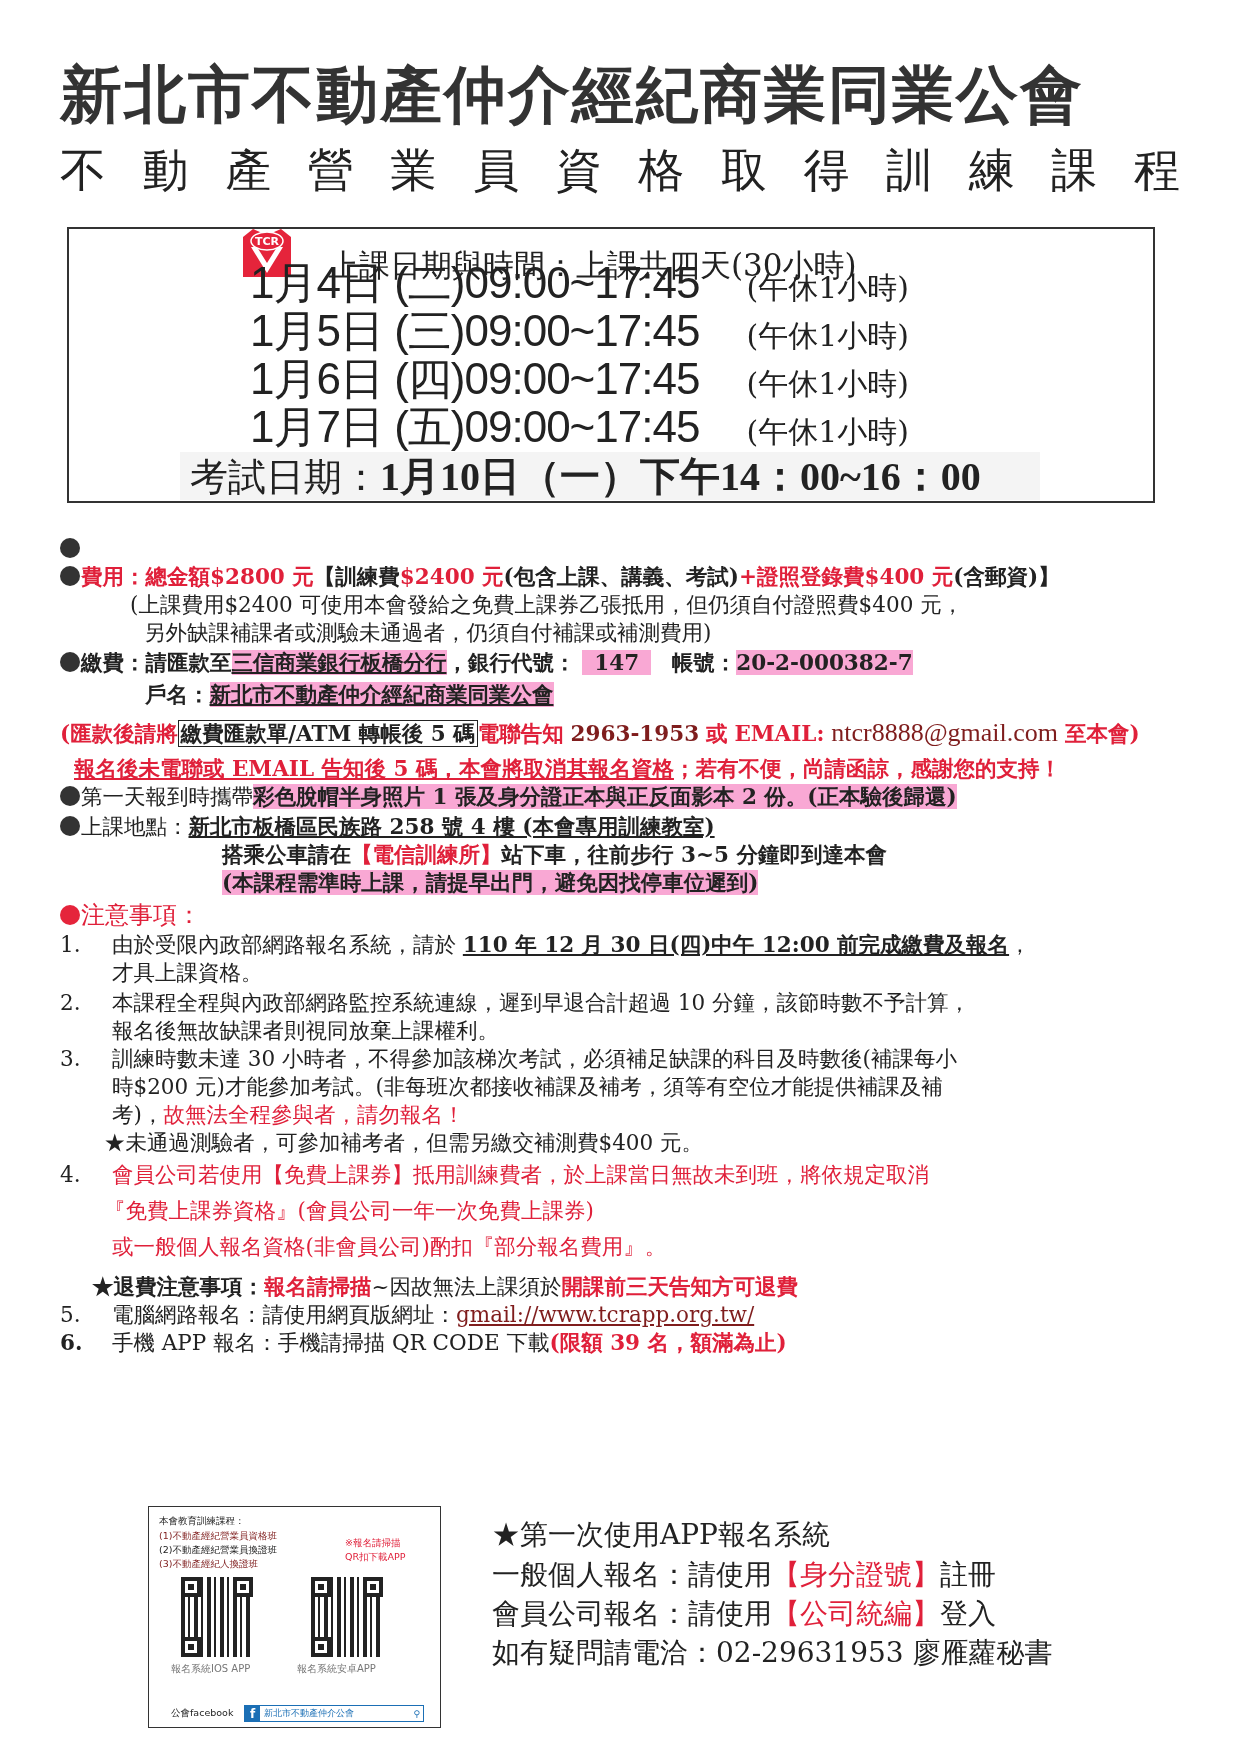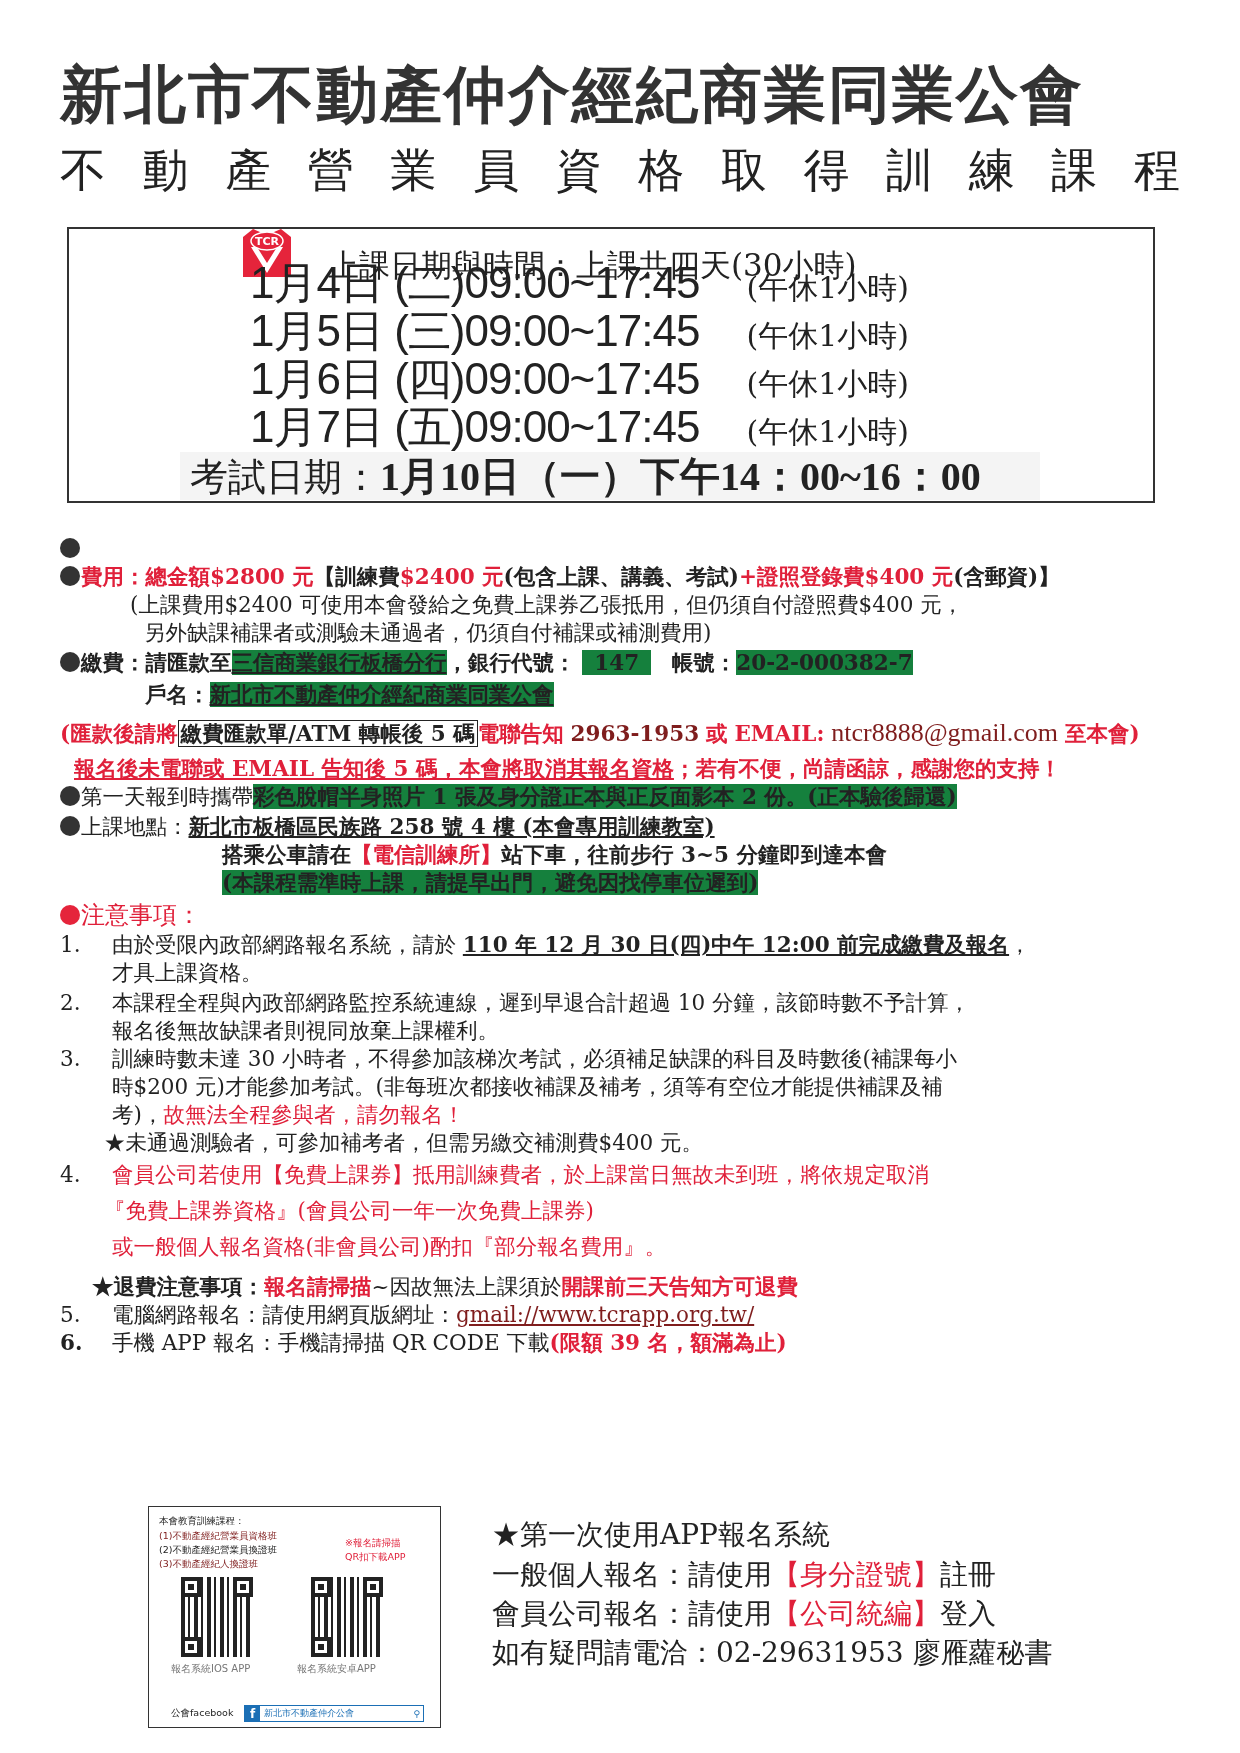--- a/index.html
+++ b/index.html
@@ -18,21 +18,21 @@
   .sched-row .note { font-size:30px; font-family:"DejaVu Serif",serif; letter-spacing:0;margin-left:47px; }
   .exam { left:190px; top:512px; font-size:38px; white-space:nowrap; line-height:50px; }
   .exam b { font-family:Liberation Serif, serif; font-weight:bold; font-size:40px; }
   .line { left:60px; font-size:21.5px; white-space:nowrap; line-height:30px; }
   .bullet { display:inline-block; width:20px; height:20px; border-radius:50%; background:#333; vertical-align:-2px; margin-right:1px; }
   .bullet.red { background:#e5243b; }
   .red { color:#e0203a; }
   .redb { color:#e0203a; font-weight:bold; }
   .blue { color:#7f1d1d; }
   .b { font-weight:bold; }
-  .hl { background:#15803d; }
+  .hl { background:#f9a8d4; }
   .u { text-decoration:underline; }
   .boxed { border:1.5px solid #222; padding:0 2px; }
   .num { display:inline-block; width:52px; }
   .qr-card { left:148px; top:1506px; width:293px; height:222px; border:1.5px solid #333; box-sizing:border-box;
              font-family:"DejaVu Sans","Liberation Sans",sans-serif; font-size:9.5px; }
   .qr-card .ti { position:absolute; left:10px; top:8px; color:#222; }
   .qr-card .li { position:absolute; left:10px; }
   .qr { position:absolute; width:72px; height:80px; background:
         repeating-linear-gradient(90deg,#222 0 4px,#fff 4px 7px,#222 7px 9px,#fff 9px 13px),
         #222; }

